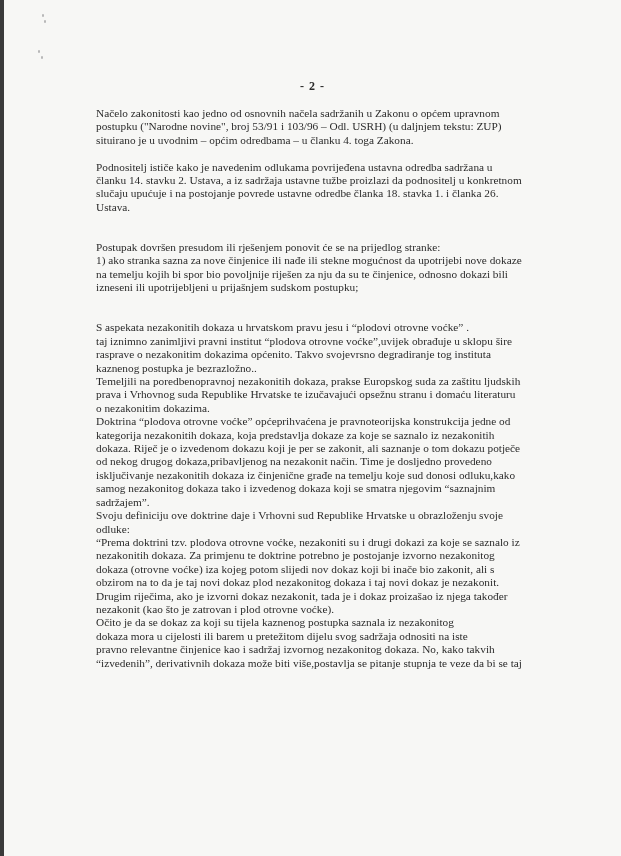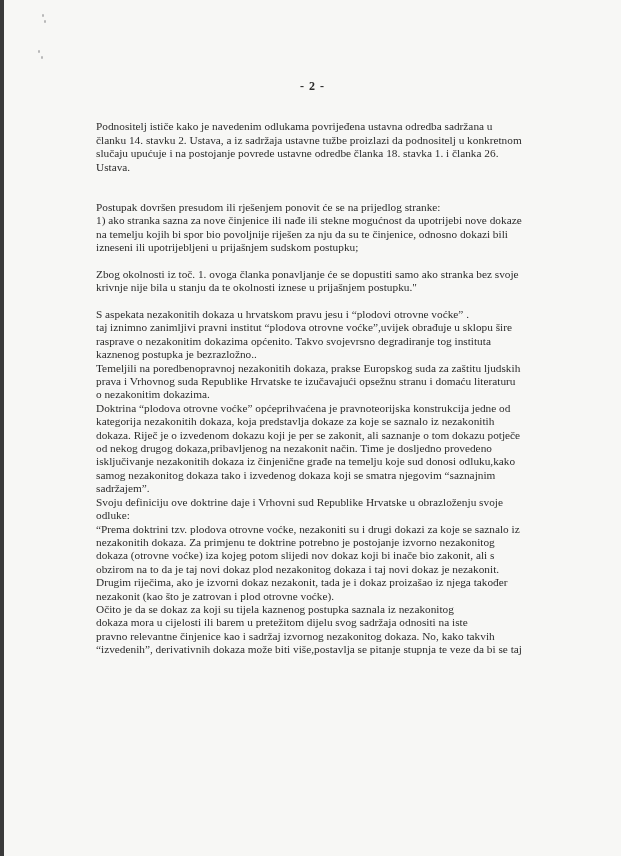--- a/index.html
+++ b/index.html
@@ -38,34 +38,35 @@
 
 <div class="page">
   <div class="speck" style="left:38px; top:14px;"></div>
   <div class="speck" style="left:40px; top:20px;"></div>
   <div class="speck" style="left:34px; top:50px;"></div>
   <div class="speck" style="left:37px; top:56px;"></div>
 
   <div class="page-number">- 2 -</div>
 
   <div class="body-text">
+    <p class="para">Načelo zakonitosti kao jedno od osnovnih načela sadržanih u Zakonu o općem upravnom
+postupku ("Narodne novine", broj 53/91 i 103/96 – Odl. USRH) (u daljnjem tekstu: ZUP)
+situirano je u uvodnim – općim odredbama – u članku 4. toga Zakona.</p>
     <div class="gap"></div>
     <p class="para">Podnositelj ističe kako je navedenim odlukama povrijeđena ustavna odredba sadržana u
 članku 14. stavku 2. Ustava, a iz sadržaja ustavne tužbe proizlazi da podnositelj u konkretnom
 slučaju upućuje i na postojanje povrede ustavne odredbe članka 18. stavka 1. i članka 26.
 Ustava.</p>
     <div class="gap"></div>
     <div class="gap"></div>
     <p class="para">Postupak dovršen presudom ili rješenjem ponovit će se na prijedlog stranke:
 1) ako stranka sazna za nove činjenice ili nađe ili stekne mogućnost da upotrijebi nove dokaze
 na temelju kojih bi spor bio povoljnije riješen za nju da su te činjenice, odnosno dokazi bili
 izneseni ili upotrijebljeni u prijašnjem sudskom postupku;</p>
     <div class="gap"></div>
-    <p class="para">Zbog okolnosti iz toč. 1. ovoga članka ponavljanje će se dopustiti samo ako stranka bez svoje
-krivnje nije bila u stanju da te okolnosti iznese u prijašnjem postupku."</p>
     <div class="gap"></div>
     <p class="para">S aspekata nezakonitih dokaza u hrvatskom pravu jesu i “plodovi otrovne voćke” .
 taj iznimno zanimljivi pravni institut “plodova otrovne voćke”,uvijek obrađuje u sklopu šire
 rasprave o nezakonitim dokazima općenito. Takvo svojevrsno degradiranje tog instituta
 kaznenog postupka je bezrazložno..
 Temeljili na poredbenopravnoj nezakonitih dokaza, prakse Europskog suda za zaštitu ljudskih
 prava i Vrhovnog suda Republike Hrvatske te izučavajući opsežnu stranu i domaću literaturu
 o nezakonitim dokazima.
 Doktrina “plodova otrovne voćke” općeprihvaćena je pravnoteorijska konstrukcija jedne od
 kategorija nezakonitih dokaza, koja predstavlja dokaze za koje se saznalo iz nezakonitih

